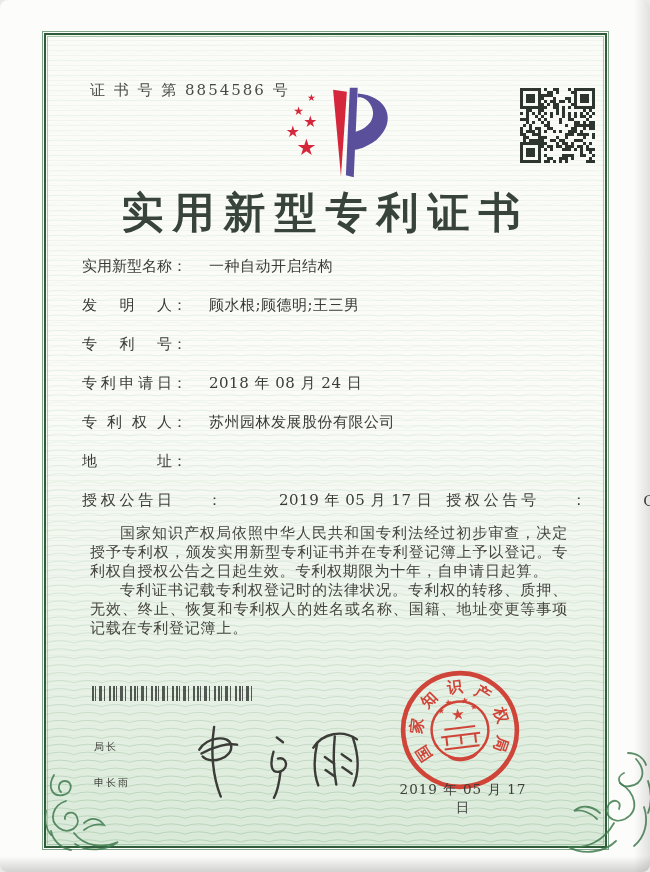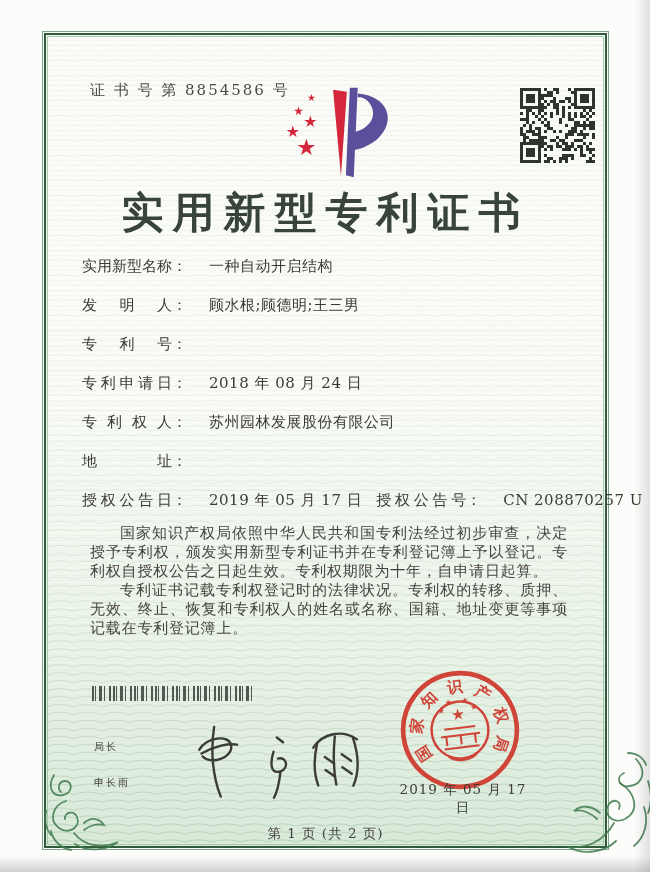--- a/index.html
+++ b/index.html
@@ -1,17 +1,17 @@
 <!DOCTYPE html>
 <html><head>
 <meta charset="utf-8">
 <style>
   * { margin:0; padding:0; box-sizing:border-box; }
   body { width:650px; height:872px; background:#e9e9e7; font-family:"DejaVu Serif","Liberation Serif",serif; }
-  .scan { position:relative; width:650px; height:872px; background:#fcfcfa; overflow:hidden; }
+  .scan { position:relative; width:650px; height:872px; background:#fcfcfa; overflow:hidden;border-radius:8px; }
   .scan::before { content:""; position:absolute; right:0; top:0; width:16px; height:100%;
     background:linear-gradient(90deg, rgba(0,0,0,0) 0%, rgba(80,80,78,0.16) 100%); pointer-events:none; z-index:9; }
   .scan::after { content:""; position:absolute; left:0; bottom:0; width:100%; height:16px;
     background:linear-gradient(180deg, rgba(0,0,0,0) 0%, rgba(60,60,58,0.22) 100%); pointer-events:none; z-index:9; }
 
   .cert { position:absolute; left:44px; top:33px; width:563px; height:815px;
     background-color:#fbfcf8;
     background-image:
       linear-gradient(180deg, rgba(236,244,235,0) 45%, rgba(216,233,215,0.45) 75%, rgba(206,227,206,0.75) 100%),
       repeating-linear-gradient(180deg, rgba(140,185,148,0.10) 0 1px, rgba(0,0,0,0) 1px 5px);
@@ -25,21 +25,21 @@
   .logo { position:absolute; left:228px; top:50px; width:128px; height:96px; }
   .qr { position:absolute; left:474px; top:53px; display:grid; grid-template-columns:repeat(25,3px); grid-auto-rows:3px; }
   .qr div { background:transparent; }
   .qr div.on { background:#2e352f; }
 
   .title { position:absolute; left:0; top:150px; width:100%; text-align:center;
     font-size:42px; font-weight:600; letter-spacing:9px; color:#37433b; }
 
   .fields { position:absolute; left:36px; top:212px; width:500px; font-size:15px; color:#3b3b36; }
   .row { height:39px; display:flex; align-items:center; }
-  .pair { display:flex; align-items:flex-start; }
+  .pair { display:flex; align-items:flex-end;gap:35px; }
   .pair + .pair { margin-left:14px; }
   .lbl { display:inline-block; width:90px; text-align:justify; text-align-last:justify; }
   .colon { display:inline-block; }
   .val { margin-left:22px; letter-spacing:0.5px; white-space:nowrap; }
 
   .bodytext { position:absolute; left:44px; top:489px; width:478px; font-size:15px; line-height:19px;
     color:#45453f; text-align:justify; letter-spacing:0.8px; }
   .bodytext p { text-indent:2em; }
 
   .barcode { position:absolute; left:46px; top:651px; width:162px; height:15px; opacity:0.85;
@@ -931,15 +931,14 @@
     <svg class="ornR" viewBox="0 0 98 108">
       <path d="M78 8 C89 20 85 33 72 35 C61 37 57 26 66 22"></path>
       <path d="M62 32 C78 42 82 60 67 68 C55 74 44 63 51 53 C56 47 64 50 61 58"></path>
       <path d="M56 72 C46 90 29 98 10 96 C25 104 46 102 58 90"></path>
       <path d="M86 56 C91 71 87 86 76 95"></path>
       <path d="M42 62 C33 54 23 54 16 60 C24 58 33 62 39 68"></path>
       <path d="M70 2 C79 2 86 7 88 14"></path>
       <path d="M90 30 C94 42 94 52 90 62"></path>
     </svg>
 
-    <div class="pageinfo">第 1 页 (共 2 页)</div>
   </div>
 </div>
 
 </body></html>

